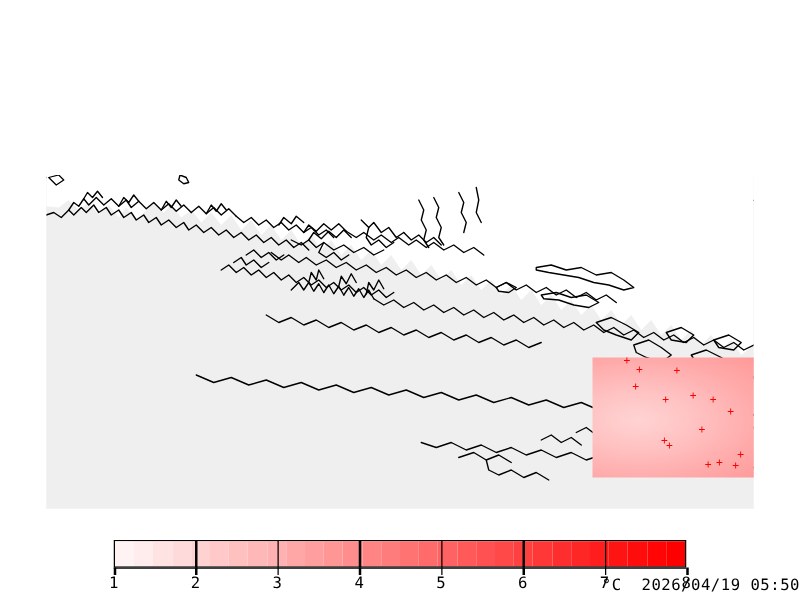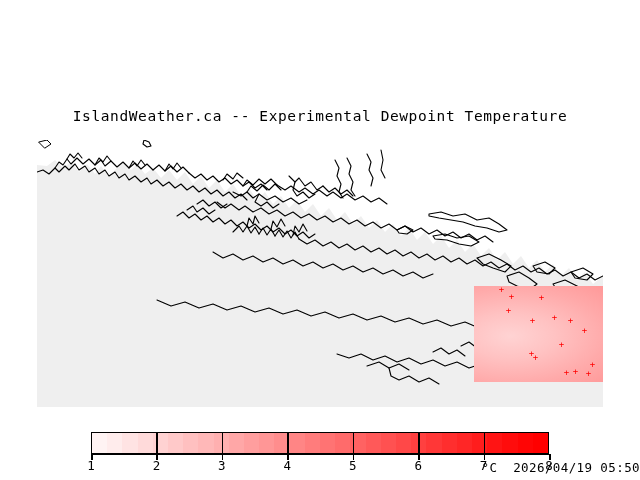--- a/index.html
+++ b/index.html
@@ -92,21 +92,20 @@
     font-size:12.5px;color:#000000;
     letter-spacing:0.4px;
     white-space:pre;
   }
 </style>
 </head>
 <body>
 
 <div id="stage">
 
-  <div class="title">IslandWeather.ca -- Experimental Dewpoint Temperature</div>
 
   <div class="map-panel">
 
     <svg class="map-svg" width="566" height="267" viewBox="0 0 566 267">
       <g fill="#ffffff" stroke="#000000" stroke-width="1" stroke-linejoin="round" stroke-linecap="round">
 
         <path d="M -10,-10 L 576,-10 L 576,20 L 520,22 L 470,18 L 430,14 L 400,20
                  L 372,16 L 350,22 L 330,18 L 300,12 L 270,16 L 240,10 L 205,14
                  L 180,6 L 150,10 L 120,4 L 90,10 L 60,4 L 30,8 L 0,2 L -10,6 Z"></path>
 

